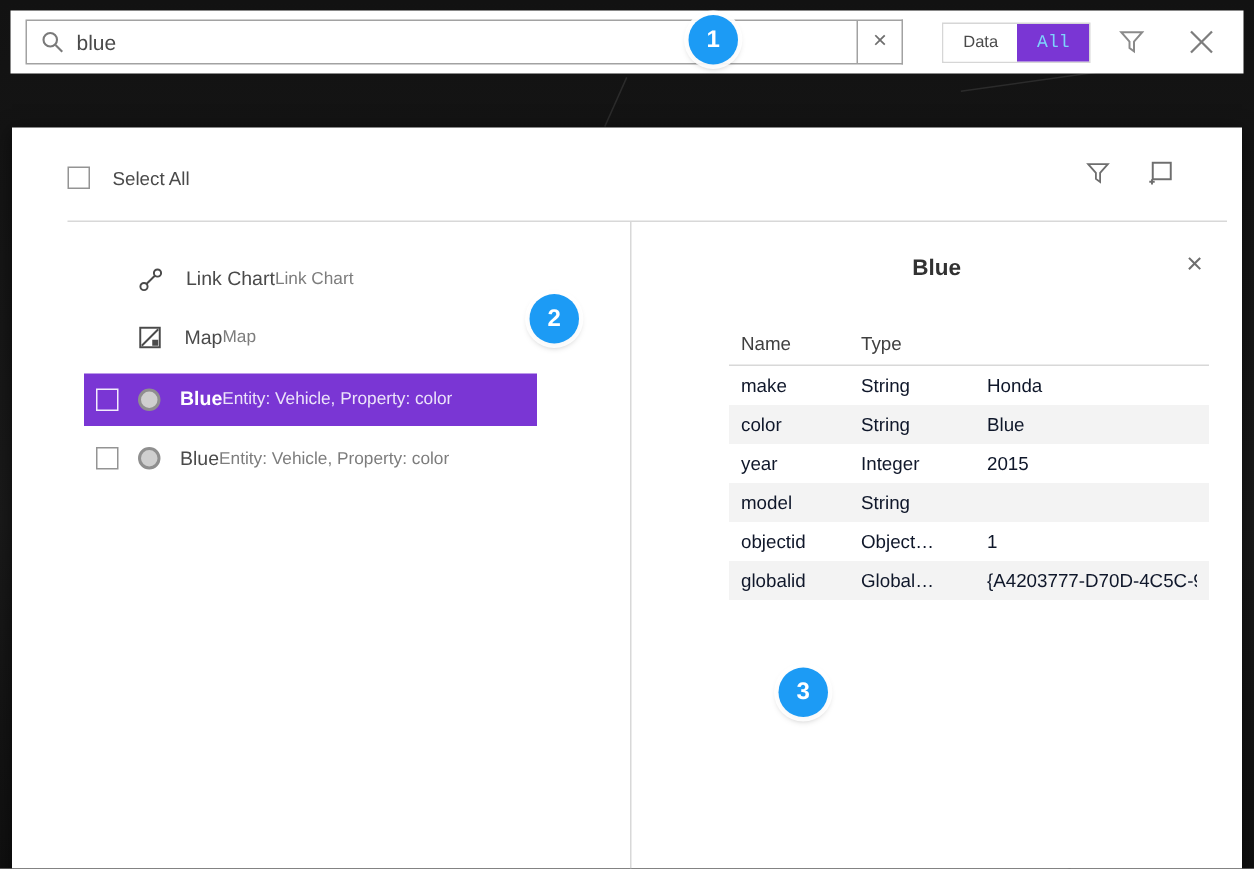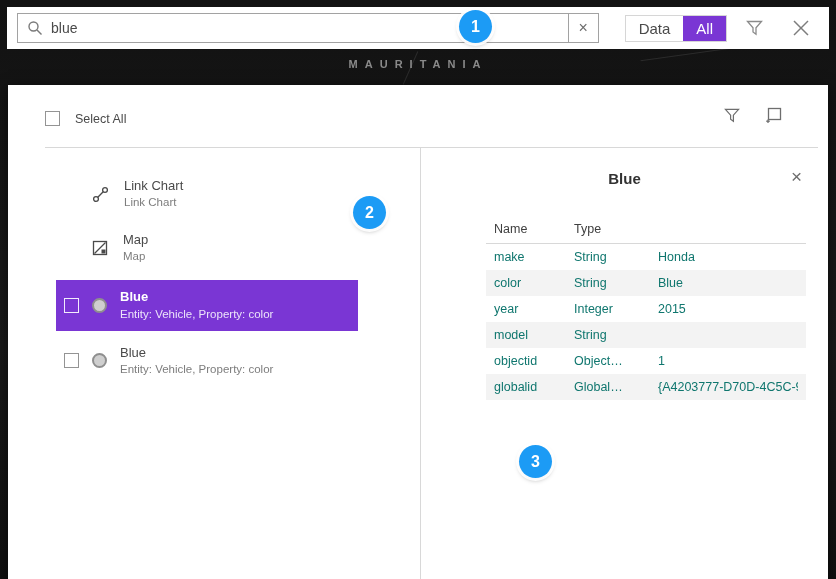--- a/index.html
+++ b/index.html
@@ -19,23 +19,23 @@
                 background: #fff; display: flex; align-items: center; padding: 0 10px; }
   .search-box { flex: 1; height: 30px; border: 1px solid #a2a2a2; display: flex;
                 align-items: center; gap: 8px; padding: 0 9px; }
   .search-box input { border: none; outline: none; flex: 1; font-size: 14px; color: #4a4a4a;
                       font-family: "Liberation Sans", sans-serif; background: transparent; }
   .clear-btn { width: 30px; height: 30px; border: 1px solid #a2a2a2; border-left: none;
                background: #fff; display: flex; align-items: center; justify-content: center;
                font-size: 16px; color: #6e6e6e; cursor: pointer; }
   .scope-group { display: flex; align-items: center; height: 27px; margin-left: 26px; border: 1px solid #d6d6d6; }
   .scope-data { padding: 0 13px; height: 100%; display: flex; align-items: center;
-                font-size: 15px; color: #4a4a4a; background: #fff; cursor: pointer; }
+                font-size: 11px; color: #4a4a4a; background: #fff; cursor: pointer; }
   .scope-all { padding: 0 13px; height: 100%; display: flex; align-items: center;
-               font-size: 15px; color: #ffffff; background: #7a36d4; cursor: pointer; }
+               font-size: 12px; color: #7dd3fc; background: #7a36d4; cursor: pointer; font-family: Liberation Mono, monospace; }
   .icon-btn { display: flex; align-items: center; justify-content: center; cursor: pointer; }
   .filter-btn { width: 34px; height: 34px; margin-left: 10px; }
   .close-search-btn { width: 36px; height: 36px; margin-left: 12px; }
 
   
   .panel { position: absolute; left: 8px; top: 85px; width: 820px; height: 532px;
            background: #fff; box-shadow: 0 2px 12px rgba(0,0,0,.55); }
   .select-all-row { position: absolute; left: 37px; top: 26px; display: flex; align-items: center; gap: 15px; cursor: pointer; }
   .checkbox { width: 15px; height: 15px; border: 1px solid #949494; background: #fff; flex: 0 0 auto; }
   .select-all-label { font-size: 12.5px; color: #4a4a4a; }
@@ -45,34 +45,34 @@
 
   
   .results { position: absolute; left: 0; top: 82px; width: 410px; }
   .result-plain { display: flex; align-items: center; gap: 15px; padding: 11px 0 11px 84px; cursor: pointer; }
   .result-check { display: flex; align-items: center; gap: 13px; margin: 5px 0 5px 48px;
                   width: 302px; padding: 9px 8px; cursor: pointer; }
   .result-check.selected { background: #7a36d4; }
   .result-check.selected .checkbox { border-color: #f2ecfc; background: transparent; }
   .circle-icon { width: 15px; height: 15px; border-radius: 50%; border: 2px solid #8f8f8f;
                  background: #cfcfcf; flex: 0 0 auto; }
-  .rtext { display: flex; flex-direction: column; justify-content: space-between; }
+  .rtext { display: flex; flex-direction: row; justify-content: space-between; }
   .rtitle { font-size: 13px; color: #4a4a4a; line-height: 1.25; }
   .rsub { font-size: 11.5px; color: #7d7d7d; line-height: 1.3; margin-top: 1px; }
   .selected .rtitle { color: #fff; font-weight: bold; }
   .selected .rsub { color: #ece3fa; }
 
   
   .detail { position: absolute; left: 413px; top: 63px; right: 0; bottom: 0; }
   .detail-title { position: absolute; top: 22px; left: 0; right: 0; text-align: center;
                   font-size: 15px; font-weight: bold; color: #323232; }
   .detail-close { position: absolute; top: 18px; right: 26px; font-size: 19px; color: #6e6e6e; cursor: pointer; }
   .table { position: absolute; left: 30px; right: 22px; top: 66px; margin-left: 35px; }
   .trow { display: grid; grid-template-columns: 80px 84px 1fr; align-items: center;
-          height: 26px; font-size: 12.5px; color: #0f766e; padding: 0 8px; }
+          height: 26px; font-size: 12.5px; color: #0f172a; padding: 0 8px; }
   .thead { height: 30px; border-bottom: 1px solid #d8d8d8; color: #404040; }
   .tbody .trow:nth-child(even) { background: #f3f3f3; }
   .tcell { white-space: nowrap; overflow: hidden; }
   .pagination { position: absolute; right: 26px; bottom: 20px; display: flex; align-items: center;
                 gap: 0; font-size: 12.5px; color: #4a4a4a; margin-top: 20px; }
   .page-label { margin-right: 26px; }
   .page-btn { width: 26px; height: 26px; display: flex; align-items: center; justify-content: center;
               font-size: 17px; color: #9a9a9a; cursor: pointer; }
 
   
@@ -88,21 +88,20 @@
   svg { display: block; }
 </style>
 </head>
 <body>
 
 <div class="screen">
 
   <div class="map-bg">
     <div class="map-line" style="left:410px;top:50px;width:1px;height:36px;transform:rotate(24deg);"></div>
     <div class="map-line" style="left:640px;top:52px;width:120px;height:1px;transform:rotate(-8deg);"></div>
-    <div class="map-label">MAURITANIA</div>
   </div>
 
   <div class="search-row">
     <div class="search-box">
       <span>
         <svg width="16" height="16" viewBox="0 0 16 16">
             <circle cx="6.5" cy="6.5" r="4.5" fill="none" stroke="#7a7a7a" stroke-width="1.4"></circle>
             <line x1="10" y1="10" x2="14.5" y2="14.5" stroke="#7a7a7a" stroke-width="1.4"></line>
           </svg>
       </span>

